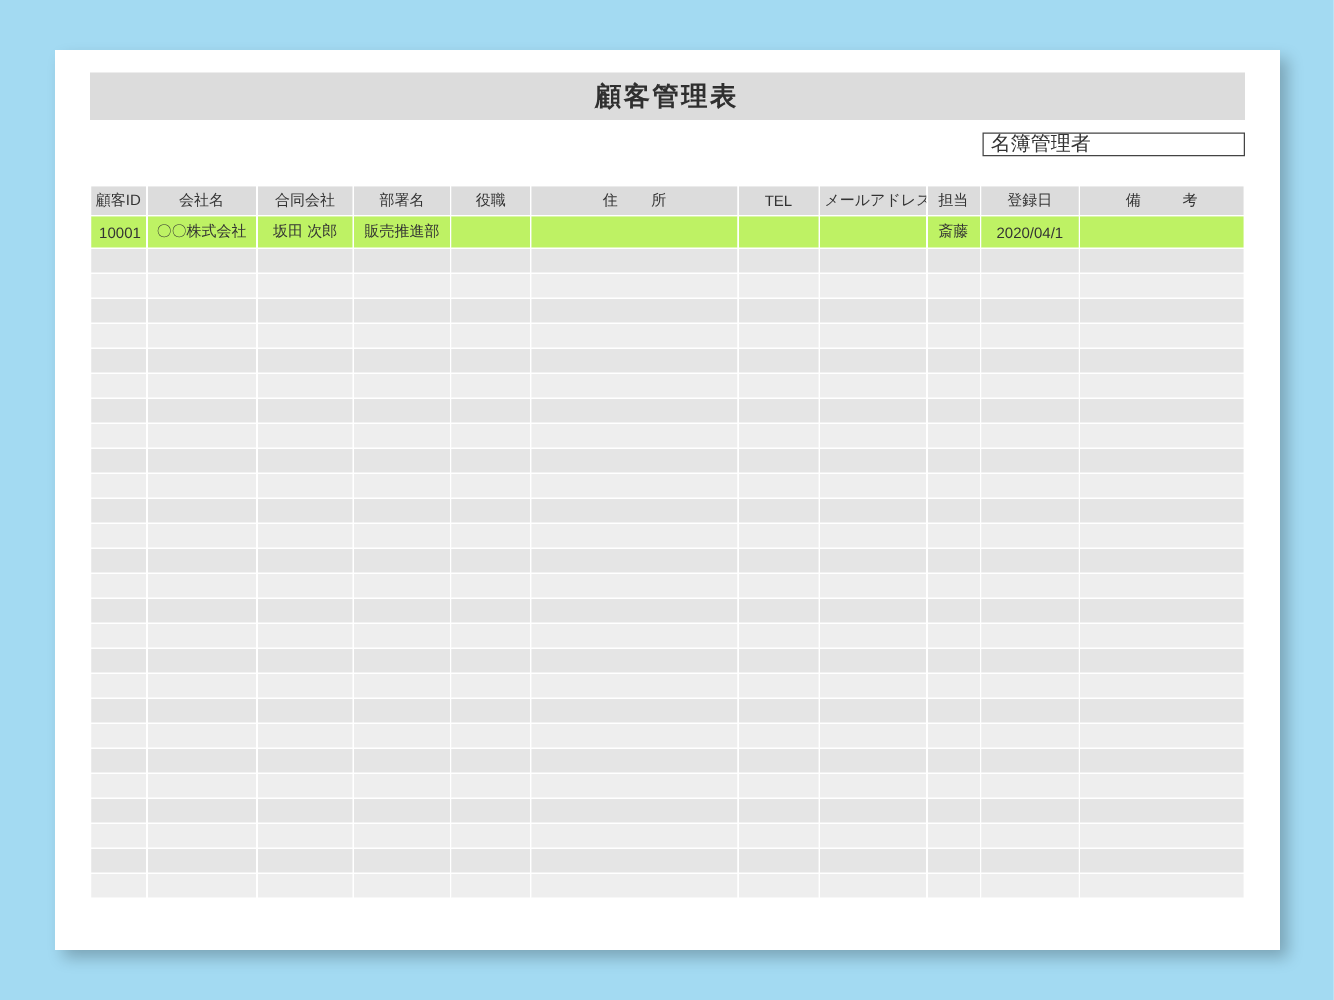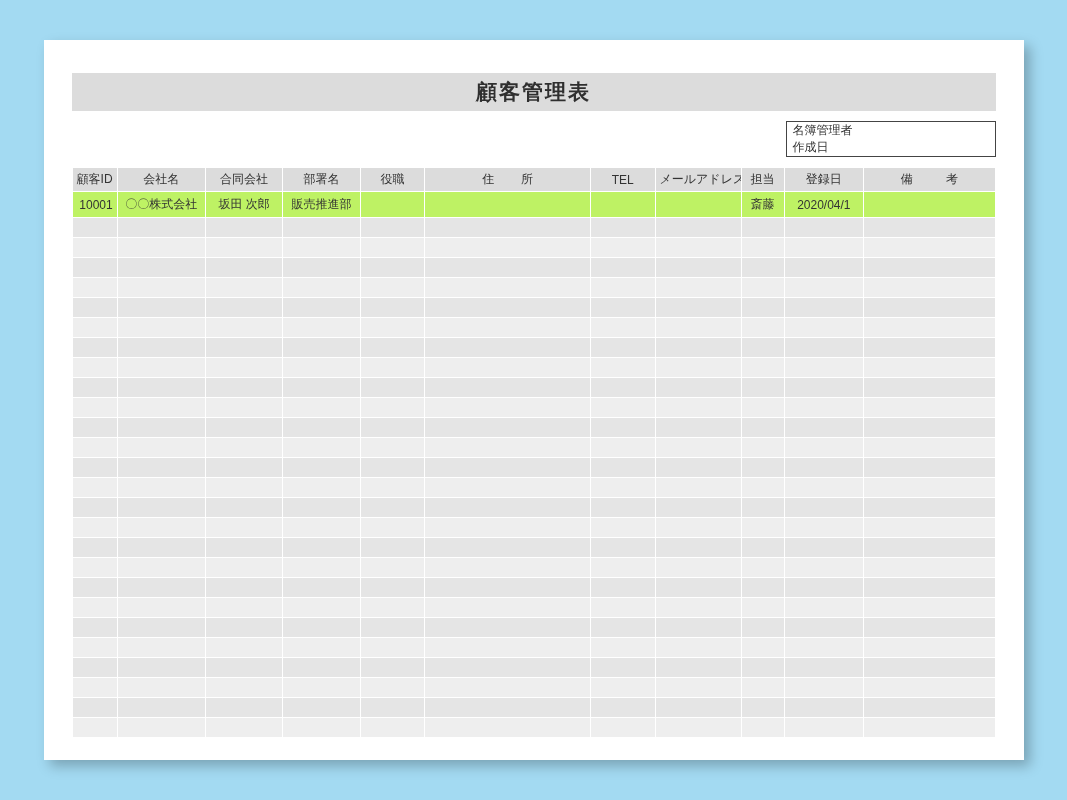--- a/index.html
+++ b/index.html
@@ -10,21 +10,21 @@
       font-family: "Meiryo", "MS PGothic", sans-serif;
       display: flex;
       align-items: center;
       justify-content: center;
     }
     .sheet {
       background: #ffffff;
       width: 980px;
       height: 720px;
       box-shadow: 6px 6px 12px rgba(0,0,0,0.25);
-      padding: 33px 28px 26px 28px;
+      padding: 18px 28px 26px 28px;
       position: relative;
     }
     .title-bar {
       background: #dcdcdc;
       height: 38px;
       display: flex;
       align-items: center;
       justify-content: center;
       font-size: 21px;
       font-weight: bold;
@@ -32,31 +32,32 @@
       letter-spacing: 2px;
       margin-bottom: 10px;
     }
     .meta-box {
       float: right;
       border: 1px solid #444;
       width: 210px;
       margin-bottom: 10px;
     }
     .meta-box .meta-row {
-      font-size: 12px;
+      font-size: 16px;
       color: #333;
       padding: 1px 6px;
       height: 17px;
       line-height: 15px;
     }
     .clear { clear: both; }
     table.grid {
       border-collapse: collapse;
       width: 100%;
       table-layout: fixed;
+      margin-top: 13px;
     }
     table.grid th, table.grid td {
       border: 1px solid #fff;
       font-size: 12px;
       color: #333;
       height: 20px;
       padding: 1px 4px;
       overflow: hidden;
       white-space: nowrap;
       text-align: center;
@@ -91,21 +92,20 @@
     .right { text-align: right !important; }
   </style>
 </head>
 <body>
 
 <div class="sheet">
   <div class="title-bar">顧客管理表</div>
 
   <div class="meta-box">
     <div class="meta-row">名簿管理者</div>
-    <div class="meta-row">作成日</div>
   </div>
   <div class="clear"></div>
 
   <table class="grid">
     <colgroup>
       <col class="col-id">
         <col class="col-company">
         <col class="col-contact">
         <col class="col-dept">
         <col class="col-title">

